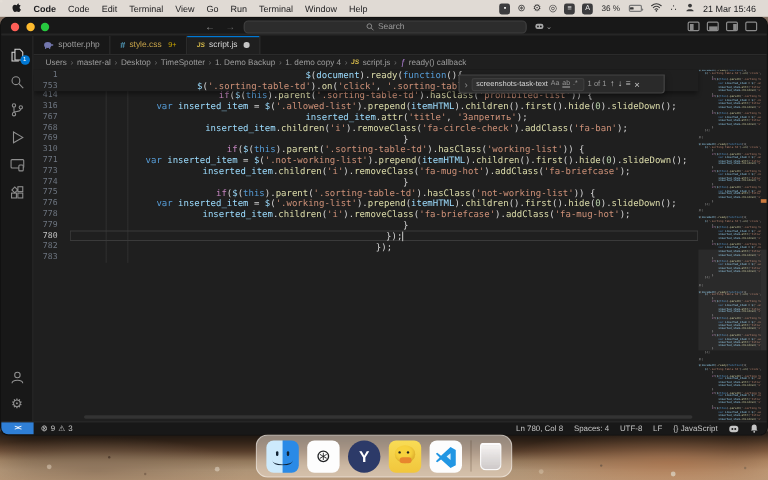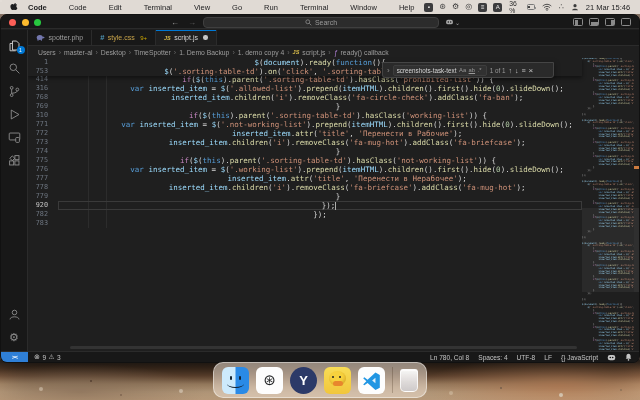--- a/index.html
+++ b/index.html
@@ -152,21 +152,21 @@
 
 <div class="wallpaper"></div>
 <div class="pebbles"></div>
 
 <div class="menubar">
   <span class="mb-glyph" style="font-size:8px;">
     <svg width="8" height="9" viewBox="0 0 10 12">
         <path d="M7.2 1.2c-.6.1-1.4.5-1.8 1.1-.3.5-.6 1.2-.5 1.9.8 0 1.5-.4 1.9-1 .4-.5.7-1.3.4-2zM8.9 9.3c.5-.8.7-1.2.7-1.2s-1.5-.6-1.5-2.3c0-1.5 1.2-2.1 1.2-2.1S8.5 2.6 7 2.6c-1 0-1.6.6-2.1.6-.5 0-1.2-.6-2-.6C1.4 2.6.2 3.9.2 6c0 2.2 1.6 4.8 2.8 4.8.6 0 1.2-.6 2-.6s1.3.6 2 .6c.8 0 1.4-.8 1.9-1.5z" fill="#1d1d1f"></path>
       </svg>
   </span>
-  <span class="mb-items-host" style="display:flex;gap:22px;">
+  <span class="mb-items-host" style="display:flex;gap:10px;">
       <span class="mb-item app">Code</span>
       <span class="mb-item">Code</span>
       <span class="mb-item">Edit</span>
       <span class="mb-item">Terminal</span>
       <span class="mb-item">View</span>
       <span class="mb-item">Go</span>
       <span class="mb-item">Run</span>
       <span class="mb-item">Terminal</span>
       <span class="mb-item">Window</span>
       <span class="mb-item">Help</span>
@@ -347,69 +347,65 @@
             </div>
             <div class="code-line">
               <span class="gutter">414</span>
               <span class="body"><span class="tk-p">        </span><span class="tk-c">if</span><span class="tk-p">(</span><span class="tk-v">$</span><span class="tk-p">(</span><span class="tk-k">this</span><span class="tk-p">).</span><span class="tk-f">parent</span><span class="tk-p">(</span><span class="tk-s">'.sorting-table-td'</span><span class="tk-p">).</span><span class="tk-f">hasClass</span><span class="tk-p">(</span><span class="tk-s">'prohibited-list'</span><span class="tk-p">)) {</span></span>
             </div>
             <div class="code-line">
               <span class="gutter">316</span>
               <span class="body"><span class="tk-p">            </span><span class="tk-k">var</span><span class="tk-p"> </span><span class="tk-v">inserted_item</span><span class="tk-p"> = </span><span class="tk-v">$</span><span class="tk-p">(</span><span class="tk-s">'.allowed-list'</span><span class="tk-p">).</span><span class="tk-f">prepend</span><span class="tk-p">(</span><span class="tk-v">itemHTML</span><span class="tk-p">).</span><span class="tk-f">children</span><span class="tk-p">().</span><span class="tk-f">first</span><span class="tk-p">().</span><span class="tk-f">hide</span><span class="tk-p">(</span><span class="tk-n">0</span><span class="tk-p">).</span><span class="tk-f">slideDown</span><span class="tk-p">();</span></span>
             </div>
             <div class="code-line">
+              <span class="gutter">767</span>
+              <span class="body"><span class="tk-p">            </span><span class="tk-v">inserted_item</span><span class="tk-p">.</span><span class="tk-f">attr</span><span class="tk-p">(</span><span class="tk-s">'title'</span><span class="tk-p">, </span><span class="tk-s">'Запретить'</span><span class="tk-p">);</span></span>
+            </div>
+            <div class="code-line">
               <span class="gutter">768</span>
               <span class="body"><span class="tk-p">            </span><span class="tk-v">inserted_item</span><span class="tk-p">.</span><span class="tk-f">children</span><span class="tk-p">(</span><span class="tk-s">'i'</span><span class="tk-p">).</span><span class="tk-f">removeClass</span><span class="tk-p">(</span><span class="tk-s">'fa-circle-check'</span><span class="tk-p">).</span><span class="tk-f">addClass</span><span class="tk-p">(</span><span class="tk-s">'fa-ban'</span><span class="tk-p">);</span></span>
             </div>
             <div class="code-line">
               <span class="gutter">769</span>
               <span class="body"><span class="tk-p">        }</span></span>
             </div>
             <div class="code-line">
               <span class="gutter">310</span>
               <span class="body"><span class="tk-p">        </span><span class="tk-c">if</span><span class="tk-p">(</span><span class="tk-v">$</span><span class="tk-p">(</span><span class="tk-k">this</span><span class="tk-p">).</span><span class="tk-f">parent</span><span class="tk-p">(</span><span class="tk-s">'.sorting-table-td'</span><span class="tk-p">).</span><span class="tk-f">hasClass</span><span class="tk-p">(</span><span class="tk-s">'working-list'</span><span class="tk-p">)) {</span></span>
             </div>
             <div class="code-line">
               <span class="gutter">771</span>
               <span class="body"><span class="tk-p">            </span><span class="tk-k">var</span><span class="tk-p"> </span><span class="tk-v">inserted_item</span><span class="tk-p"> = </span><span class="tk-v">$</span><span class="tk-p">(</span><span class="tk-s">'.not-working-list'</span><span class="tk-p">).</span><span class="tk-f">prepend</span><span class="tk-p">(</span><span class="tk-v">itemHTML</span><span class="tk-p">).</span><span class="tk-f">children</span><span class="tk-p">().</span><span class="tk-f">first</span><span class="tk-p">().</span><span class="tk-f">hide</span><span class="tk-p">(</span><span class="tk-n">0</span><span class="tk-p">).</span><span class="tk-f">slideDown</span><span class="tk-p">();</span></span>
             </div>
             <div class="code-line">
-              <span class="gutter">772</span>
-              <span class="body"><span class="tk-p">            </span><span class="tk-v">inserted_item</span><span class="tk-p">.</span><span class="tk-f">attr</span><span class="tk-p">(</span><span class="tk-s">'title'</span><span class="tk-p">, </span><span class="tk-s">'Перенести в Рабочие'</span><span class="tk-p">);</span></span>
-            </div>
-            <div class="code-line">
               <span class="gutter">773</span>
               <span class="body"><span class="tk-p">            </span><span class="tk-v">inserted_item</span><span class="tk-p">.</span><span class="tk-f">children</span><span class="tk-p">(</span><span class="tk-s">'i'</span><span class="tk-p">).</span><span class="tk-f">removeClass</span><span class="tk-p">(</span><span class="tk-s">'fa-mug-hot'</span><span class="tk-p">).</span><span class="tk-f">addClass</span><span class="tk-p">(</span><span class="tk-s">'fa-briefcase'</span><span class="tk-p">);</span></span>
             </div>
             <div class="code-line">
               <span class="gutter">774</span>
               <span class="body"><span class="tk-p">        }</span></span>
             </div>
             <div class="code-line">
               <span class="gutter">775</span>
               <span class="body"><span class="tk-p">        </span><span class="tk-c">if</span><span class="tk-p">(</span><span class="tk-v">$</span><span class="tk-p">(</span><span class="tk-k">this</span><span class="tk-p">).</span><span class="tk-f">parent</span><span class="tk-p">(</span><span class="tk-s">'.sorting-table-td'</span><span class="tk-p">).</span><span class="tk-f">hasClass</span><span class="tk-p">(</span><span class="tk-s">'not-working-list'</span><span class="tk-p">)) {</span></span>
             </div>
             <div class="code-line">
               <span class="gutter">776</span>
               <span class="body"><span class="tk-p">            </span><span class="tk-k">var</span><span class="tk-p"> </span><span class="tk-v">inserted_item</span><span class="tk-p"> = </span><span class="tk-v">$</span><span class="tk-p">(</span><span class="tk-s">'.working-list'</span><span class="tk-p">).</span><span class="tk-f">prepend</span><span class="tk-p">(</span><span class="tk-v">itemHTML</span><span class="tk-p">).</span><span class="tk-f">children</span><span class="tk-p">().</span><span class="tk-f">first</span><span class="tk-p">().</span><span class="tk-f">hide</span><span class="tk-p">(</span><span class="tk-n">0</span><span class="tk-p">).</span><span class="tk-f">slideDown</span><span class="tk-p">();</span></span>
             </div>
             <div class="code-line">
-              <span class="gutter">777</span>
-              <span class="body"><span class="tk-p">            </span><span class="tk-v">inserted_item</span><span class="tk-p">.</span><span class="tk-f">attr</span><span class="tk-p">(</span><span class="tk-s">'title'</span><span class="tk-p">, </span><span class="tk-s">'Перенести в Нерабочее'</span><span class="tk-p">);</span></span>
-            </div>
-            <div class="code-line">
               <span class="gutter">778</span>
               <span class="body"><span class="tk-p">            </span><span class="tk-v">inserted_item</span><span class="tk-p">.</span><span class="tk-f">children</span><span class="tk-p">(</span><span class="tk-s">'i'</span><span class="tk-p">).</span><span class="tk-f">removeClass</span><span class="tk-p">(</span><span class="tk-s">'fa-briefcase'</span><span class="tk-p">).</span><span class="tk-f">addClass</span><span class="tk-p">(</span><span class="tk-s">'fa-mug-hot'</span><span class="tk-p">);</span></span>
             </div>
             <div class="code-line">
               <span class="gutter">779</span>
               <span class="body"><span class="tk-p">        }</span></span>
             </div>
             <div class="code-line current">
-              <span class="gutter">920</span>
+              <span class="gutter">780</span>
               <span class="body"><span class="tk-p">    });</span><span class="cursor"></span></span>
             </div>
             <div class="code-line">
               <span class="gutter">782</span>
               <span class="body"><span class="tk-p">});</span></span>
             </div>
             <div class="code-line">
               <span class="gutter">783</span>
               <span class="body"></span>
             </div>

